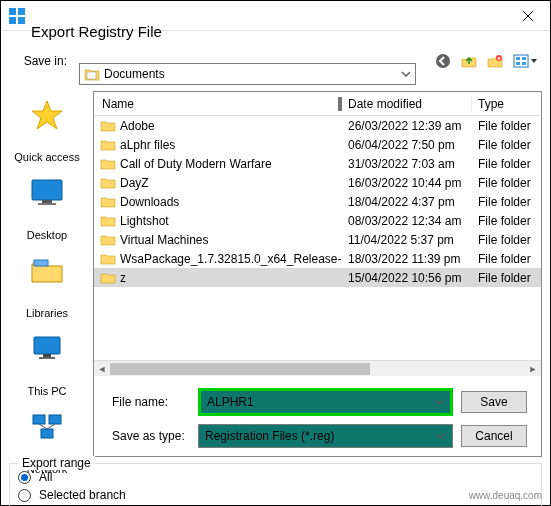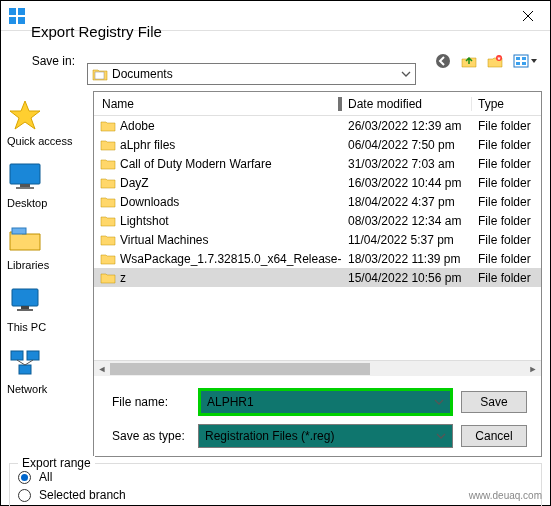--- a/index.html
+++ b/index.html
@@ -2,30 +2,30 @@
 <html><head>
 <meta charset="utf-8">
 <style>
   * { box-sizing: border-box; margin: 0; padding: 0; }
   body { background: #fff; font-family: "Segoe UI", Tahoma, sans-serif; font-size: 12px; color: #000; }
   .window { width: 551px; height: 506px; border: 1px solid #000; background: #fff; position: relative; }
   .titlebar { height: 30px; display: flex; align-items: center; padding: 0 0 0 8px; border-bottom: 1px solid #e0e0e0; }
   .titlebar .icon { width: 16px; height: 16px; margin-right: 6px; }
   .titlebar .title { flex: 1; font-size: 15px; margin-top: 32px; }
   .close-btn { width: 45px; height: 29px; display: flex; align-items: center; justify-content: center; cursor: pointer; }
-  .toprow { display: flex; align-items: center; padding: 6px 8px 4px 24px; gap: 6px; }
+  .toprow { display: flex; align-items: center; padding: 6px 8px 4px 16px; gap: 6px; }
   .toprow .lbl { width: 56px; text-align: right; padding-right: 6px; }
   .savein-combo { flex: 1; height: 22px; border: 1px solid #7a7a7a; display: flex; align-items: center; padding: 0 4px; background: #fff; position: relative; margin-top: 26px; }
   .savein-combo .ficon { margin-right: 4px; }
   .savein-combo .arrow { position: absolute; right: 4px; }
   .navbtns { display: flex; gap: 4px; margin-left: 10px; }
   .navbtn { width: 22px; height: 22px; display: flex; align-items: center; justify-content: center; cursor: pointer; border: 1px solid transparent; }
   .body { display: flex; height: 370px; }
   .places { width: 92px; display: flex; flex-direction: column; align-items: center; gap: 12px; padding-top: 8px; }
-  .place { display: flex; flex-direction: column; align-items: flex-start; gap: 2px; cursor: pointer; width: 80px; text-align: center; font-size: 11px; }
+  .place { display: flex; flex-direction: column; align-items: center; gap: 18px; cursor: pointer; width: 80px; text-align: center; font-size: 11px; }
   .place .picon { width: 36px; height: 36px; display: flex; align-items: center; justify-content: center; }
   .listwrap { flex: 1; border: 1px solid #888; margin: 2px 8px 2px 0; display: flex; flex-direction: column; background: #fff; position: relative; }
   .listhead { display: flex; height: 24px; border-bottom: 1px solid #e0e0e0; align-items: center; font-size: 12px; }
   .col-name { width: 248px; padding-left: 8px; border-right: 4px solid #737373; }
   .col-date { width: 130px; padding-left: 6px; border-right: 1px solid #e8e8e8; }
   .col-type { flex: 1; padding-left: 6px; overflow: hidden; }
   .rows { flex: 1; overflow: hidden; }
   .row { display: flex; height: 19px; align-items: center; font-size: 12px; }
   .row.sel { background: #d9d9d9; }
   .row .rname { width: 248px; padding-left: 6px; display: flex; align-items: center; gap: 4px; overflow: hidden; white-space: nowrap; }

